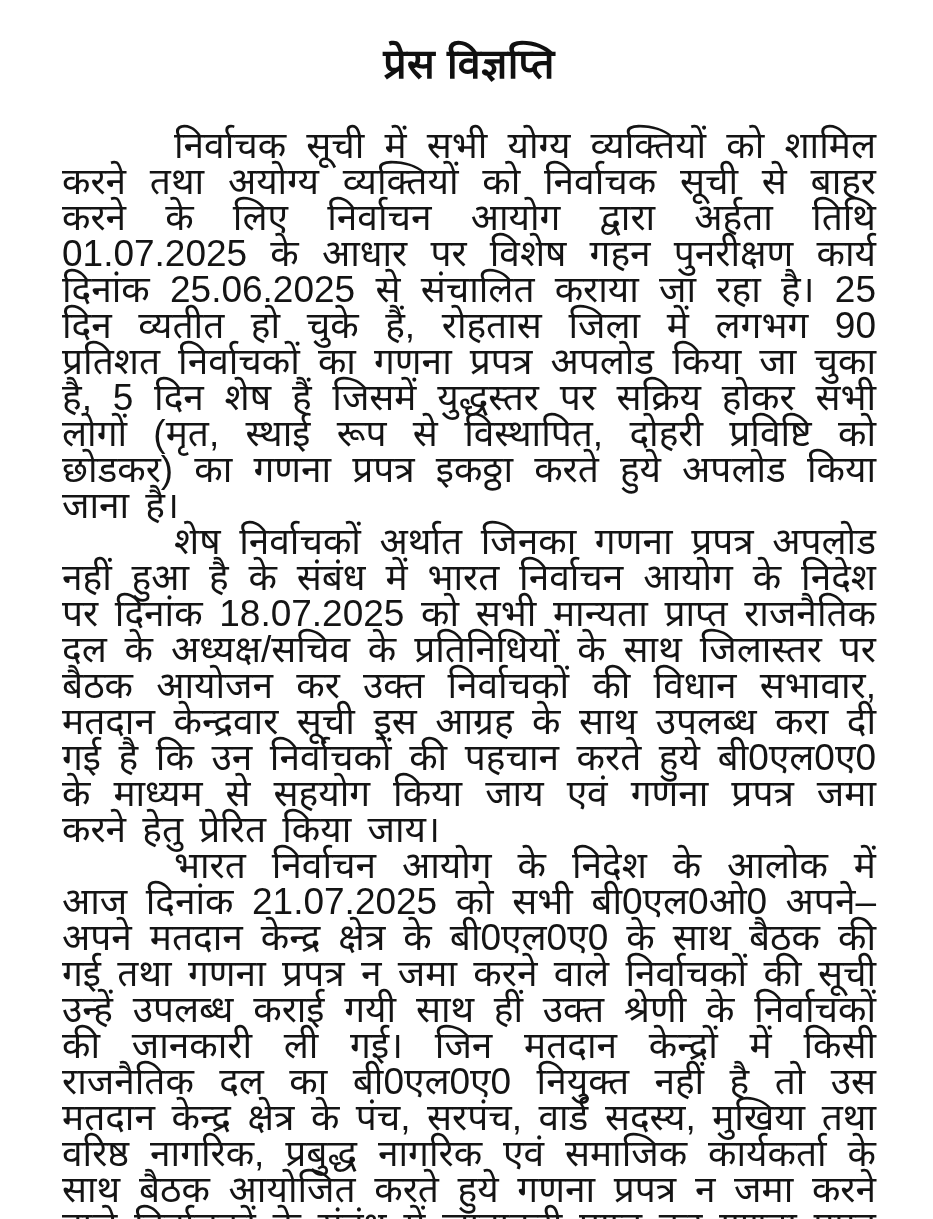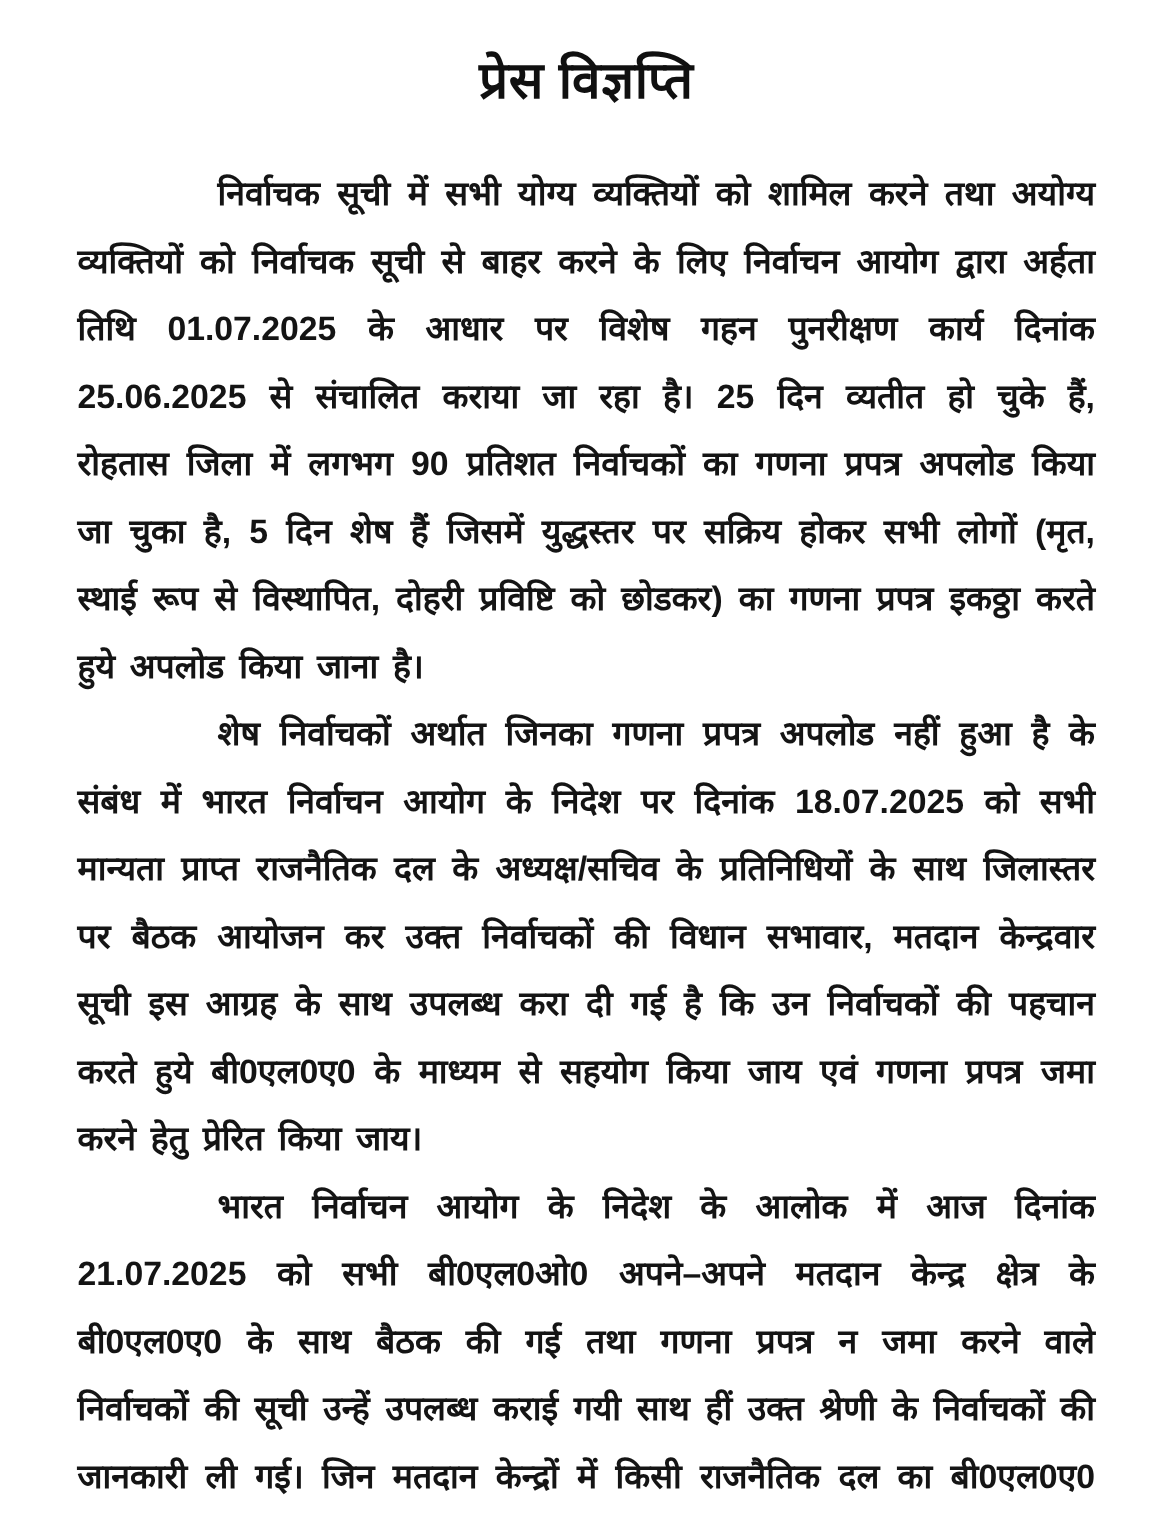--- a/index.html
+++ b/index.html
@@ -21,27 +21,27 @@
   }
   .doc-title {
     text-align: center;
     font-size: 41px;
     font-weight: 700;
     margin: 8px 0 38px 0;
     letter-spacing: 0.5px;
     color: #101010;
   }
   .para {
-    font-size: 27px;
-    line-height: 54px;
+    font-size: 37px;
+    line-height: 36px;
     text-align: justify;
     text-indent: 112px;
     margin: 0;
     word-spacing: 0.16em;
-    font-weight: 700;
+    font-weight: 400;
   }
 </style>
 </head>
 <body>
 
 <div class="page">
   <h1 class="doc-title">प्रेस विज्ञप्ति</h1>
 
   <p class="para">निर्वाचक सूची में सभी योग्य व्यक्तियों को शामिल करने तथा अयोग्य व्यक्तियों को निर्वाचक सूची से बाहर करने के लिए निर्वाचन आयोग द्वारा अर्हता तिथि 01.07.2025 के आधार पर विशेष गहन पुनरीक्षण कार्य दिनांक 25.06.2025 से संचालित कराया जा रहा है। 25 दिन व्यतीत हो चुके हैं, रोहतास जिला में लगभग 90 प्रतिशत निर्वाचकों का गणना प्रपत्र अपलोड किया जा चुका है, 5 दिन शेष हैं जिसमें युद्धस्तर पर सक्रिय होकर सभी लोगों (मृत, स्थाई रूप से विस्थापित, दोहरी प्रविष्टि को छोडकर) का गणना प्रपत्र इकठ्ठा करते हुये अपलोड किया जाना है।</p>
 

